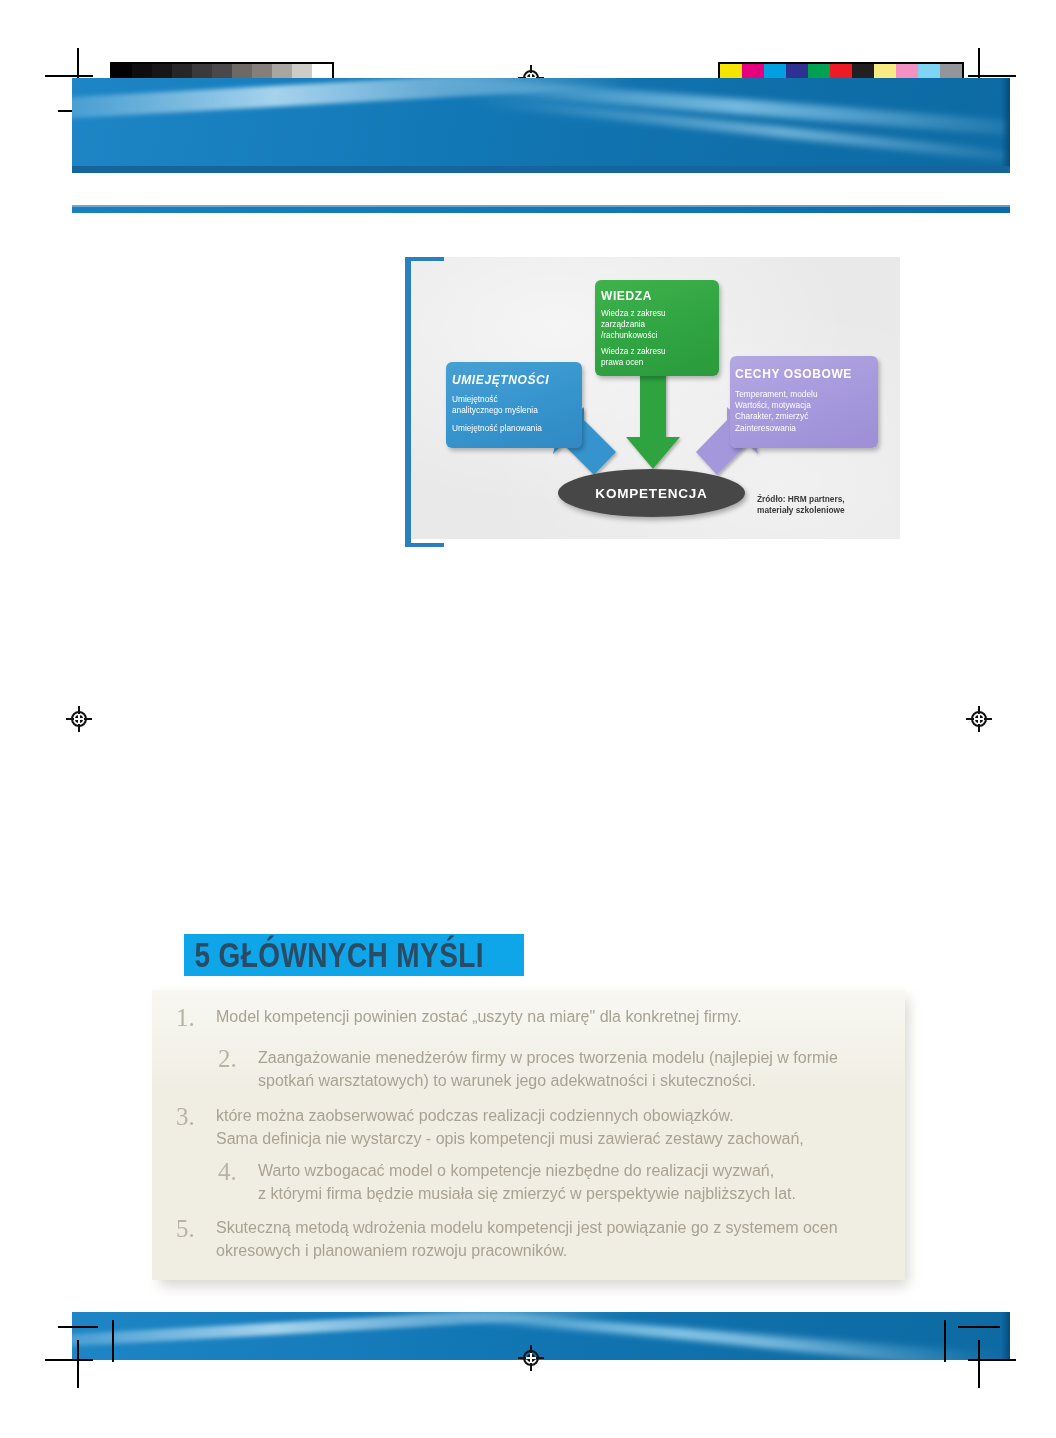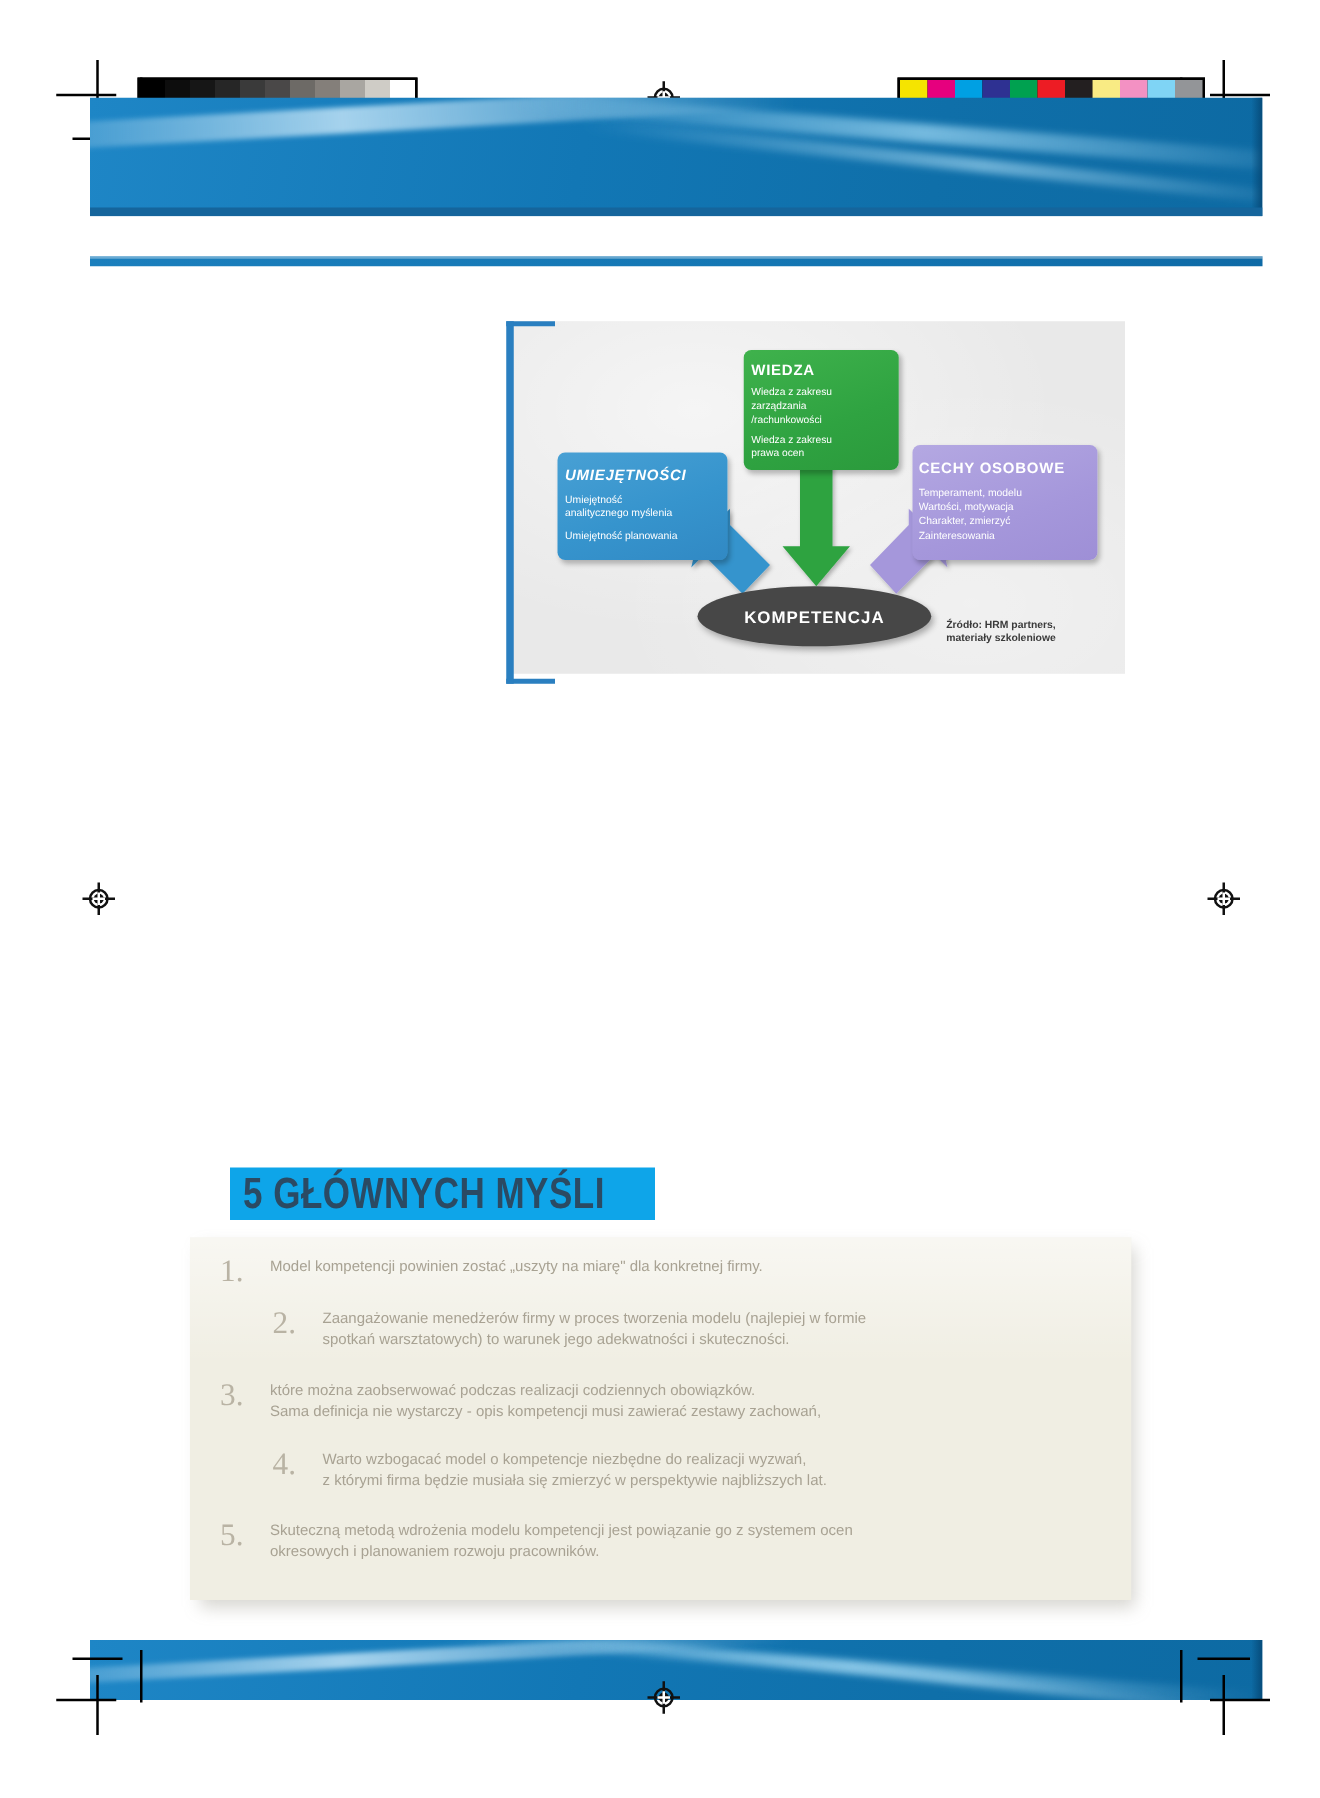--- a/index.html
+++ b/index.html
@@ -77,21 +77,21 @@
   .ideas-panel{position:absolute;background:#f0eee3;}
   .ideas-panel .sheen{position:absolute;inset:0;
     background:linear-gradient(180deg,rgba(255,255,255,.55),rgba(255,255,255,0) 35%);}
   .ideas-head{position:absolute;background:#0ea5e9;display:flex;align-items:center;}
   .ideas-head .htxt{color:#2b4a63;font-weight:bold;font-size:35px;letter-spacing:.5px;
     transform:scaleX(.80);transform-origin:left center;white-space:nowrap;padding-left:13px;}
 
   .idea{position:absolute;display:flex;align-items:flex-start;}
   .idea .num{color:#b9b3a4;font-size:25px;line-height:1;width:40px;flex:0 0 40px;
     font-family:"Liberation Serif",serif;}
-  .idea .txt{color:#a8a293;font-size:12px;line-height:1.45;}
+  .idea .txt{color:#a8a293;font-size:16px;line-height:1.45;}
   .idea .txt span{display:block;white-space:nowrap;}
 </style>
 </head>
 <body>
 
 <div class="page">
 
   <div class="cm h" style="left:45px;top:75px;width:48px;"></div>
   <div class="cm v" style="left:77px;top:48px;height:48px;"></div>
   <div class="cm h" style="left:58px;top:110px;width:40px;"></div>

